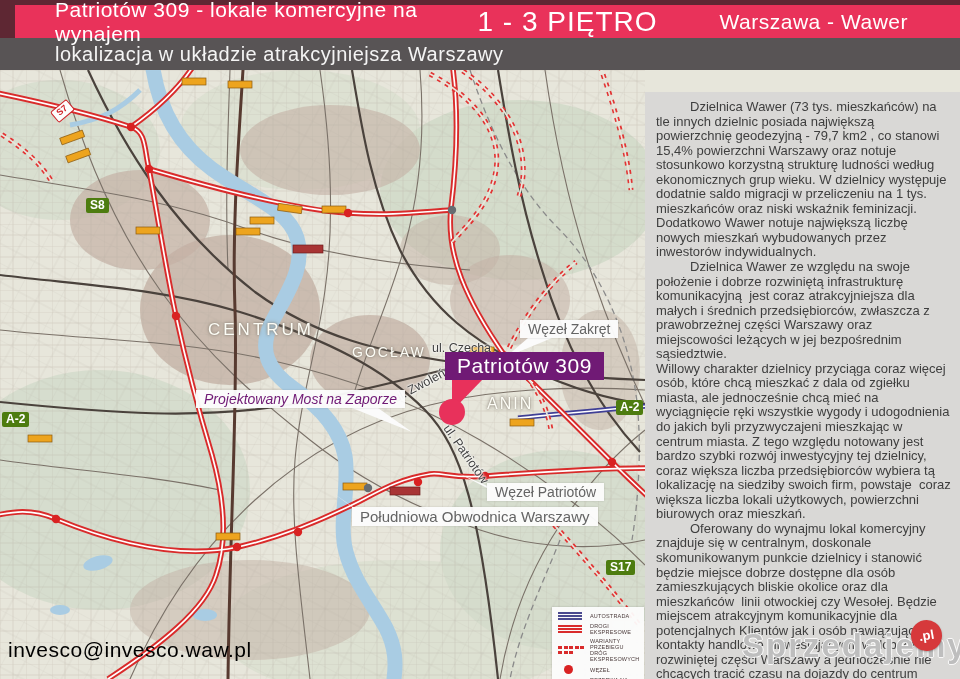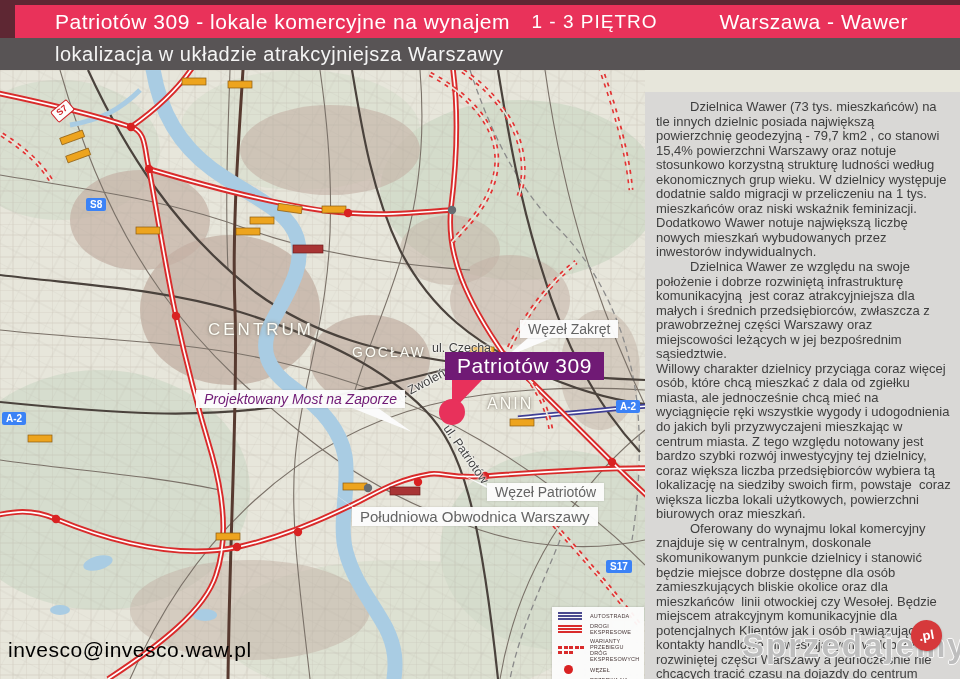--- a/index.html
+++ b/index.html
@@ -4,37 +4,37 @@
 <style>
   html,body{margin:0;padding:0;}
   body{width:960px;height:679px;overflow:hidden;font-family:"Liberation Sans",sans-serif;}
   .page{position:relative;width:960px;height:679px;background:#e7e6db;}
 
   
   .topbar{position:relative;box-sizing:border-box;height:38px;background:#e9325a;
     border-top:5px solid #5e2733;display:flex;align-items:center;color:#fff;}
   .topbar::before{content:"";position:absolute;left:0;top:-5px;bottom:0;width:15px;background:#5e2733;}
   .t-title{margin-left:55px;flex:1;font-size:21px;letter-spacing:.5px;}
-  .t-floors{margin-right:62px;font-size:19px;letter-spacing:1px;}
+  .t-floors{margin-right:62px;font-size:28px;letter-spacing:1px;}
   .t-city{margin-right:52px;font-size:21px;letter-spacing:.5px;}
   .subbar{height:32px;background:#585455;color:#f4f4f4;display:flex;align-items:center;
     padding-left:55px;font-size:20px;letter-spacing:.5px;}
 
   
   .map-wrap{position:absolute;left:0;top:70px;width:645px;height:609px;overflow:hidden;background:#e7e6db;}
   .map-wrap svg{position:absolute;left:0;top:0;}
   .maplabel{position:absolute;color:#fdfdf6;white-space:nowrap;
     text-shadow:0 0 2px #8c8478,0 0 4px #8c8478;}
   .streetlabel{position:absolute;color:#3f3f3f;white-space:nowrap;font-size:12.5px;
     text-shadow:0 0 2px #fff,0 0 2px #fff,0 0 3px #fff;}
   .callout{position:absolute;background:rgba(252,252,252,.96);color:#646464;
     padding:1px 8px;font-size:14px;white-space:nowrap;box-shadow:0 0 2px rgba(0,0,0,.15);}
   .co-prop{position:absolute;background:#701a75;color:#fff;font-size:21px;
     padding:2px 12px;white-space:nowrap;letter-spacing:.5px;}
-  .shield{position:absolute;background:#3b82f6;color:#fff;font-size:10px;font-weight:bold;
+  .shield{position:absolute;background:#4d7c0f;color:#fff;font-size:12px;font-weight:bold;
     padding:1px 4px;border-radius:2px;white-space:nowrap;line-height:1.1;}
   .shield.white{background:#fdfdfd;color:#cf2127;border:1px solid #cf2127;font-size:9px;}
 
   
   .legend{position:absolute;left:552px;top:537px;width:92px;box-sizing:border-box;
     background:rgba(252,252,252,.95);padding:5px 5px 4px 6px;box-shadow:0 0 2px rgba(0,0,0,.2);}
   .lrow{display:flex;align-items:center;margin-bottom:3px;}
   .lsym{width:28px;flex:0 0 28px;margin-right:4px;display:flex;align-items:center;}
   .llabel{font-size:5.5px;line-height:1.1;color:#4a3a3a;letter-spacing:.2px;}
   .sym-lines{width:24px;height:8px;}

